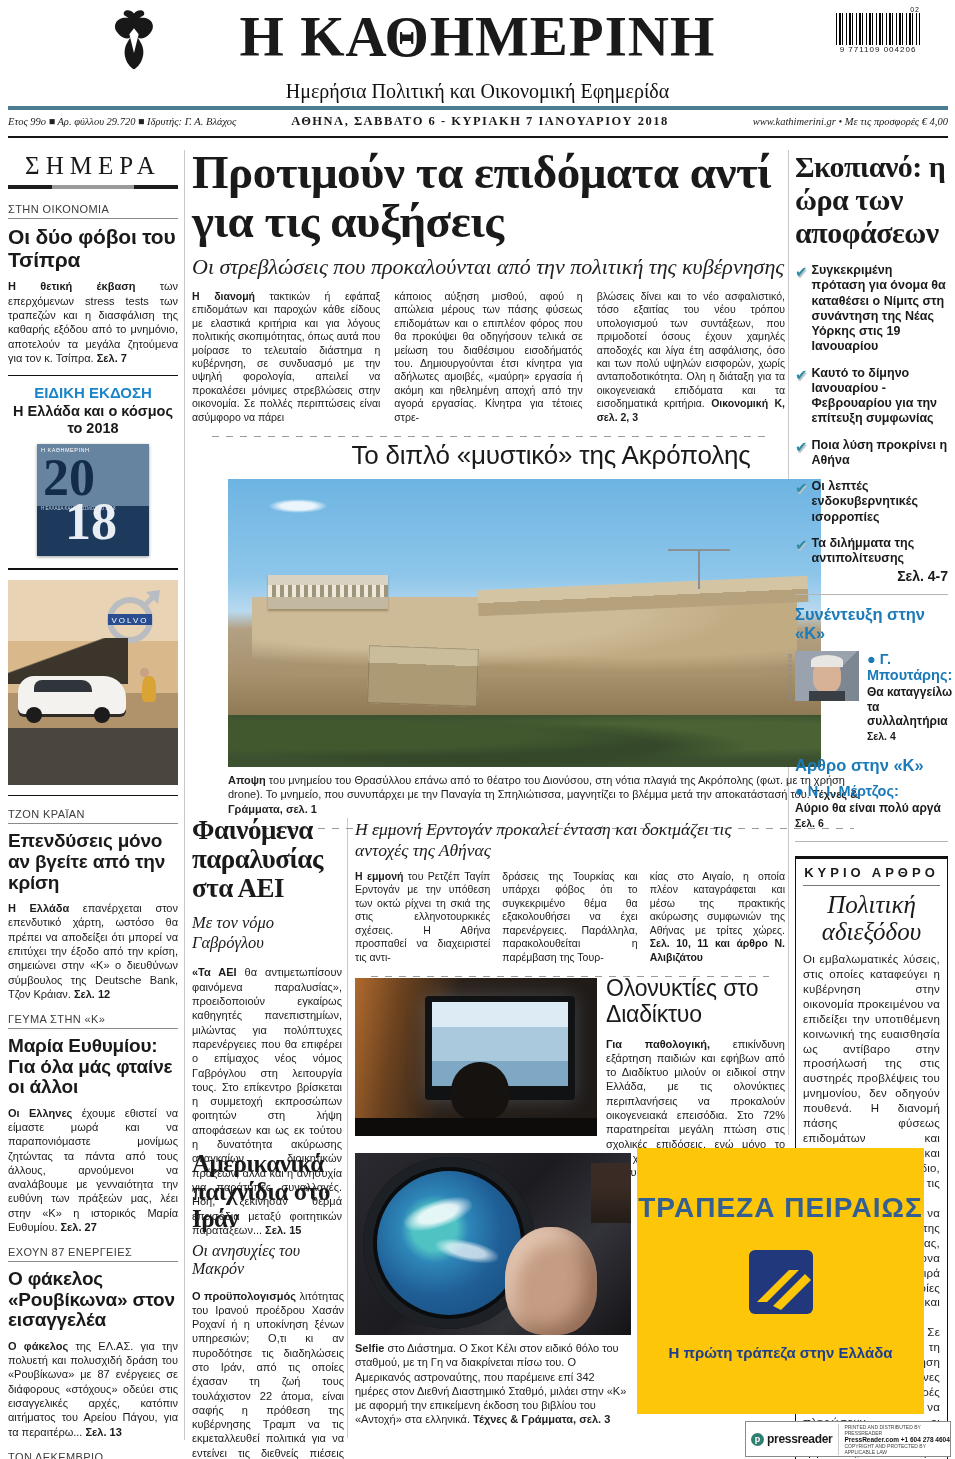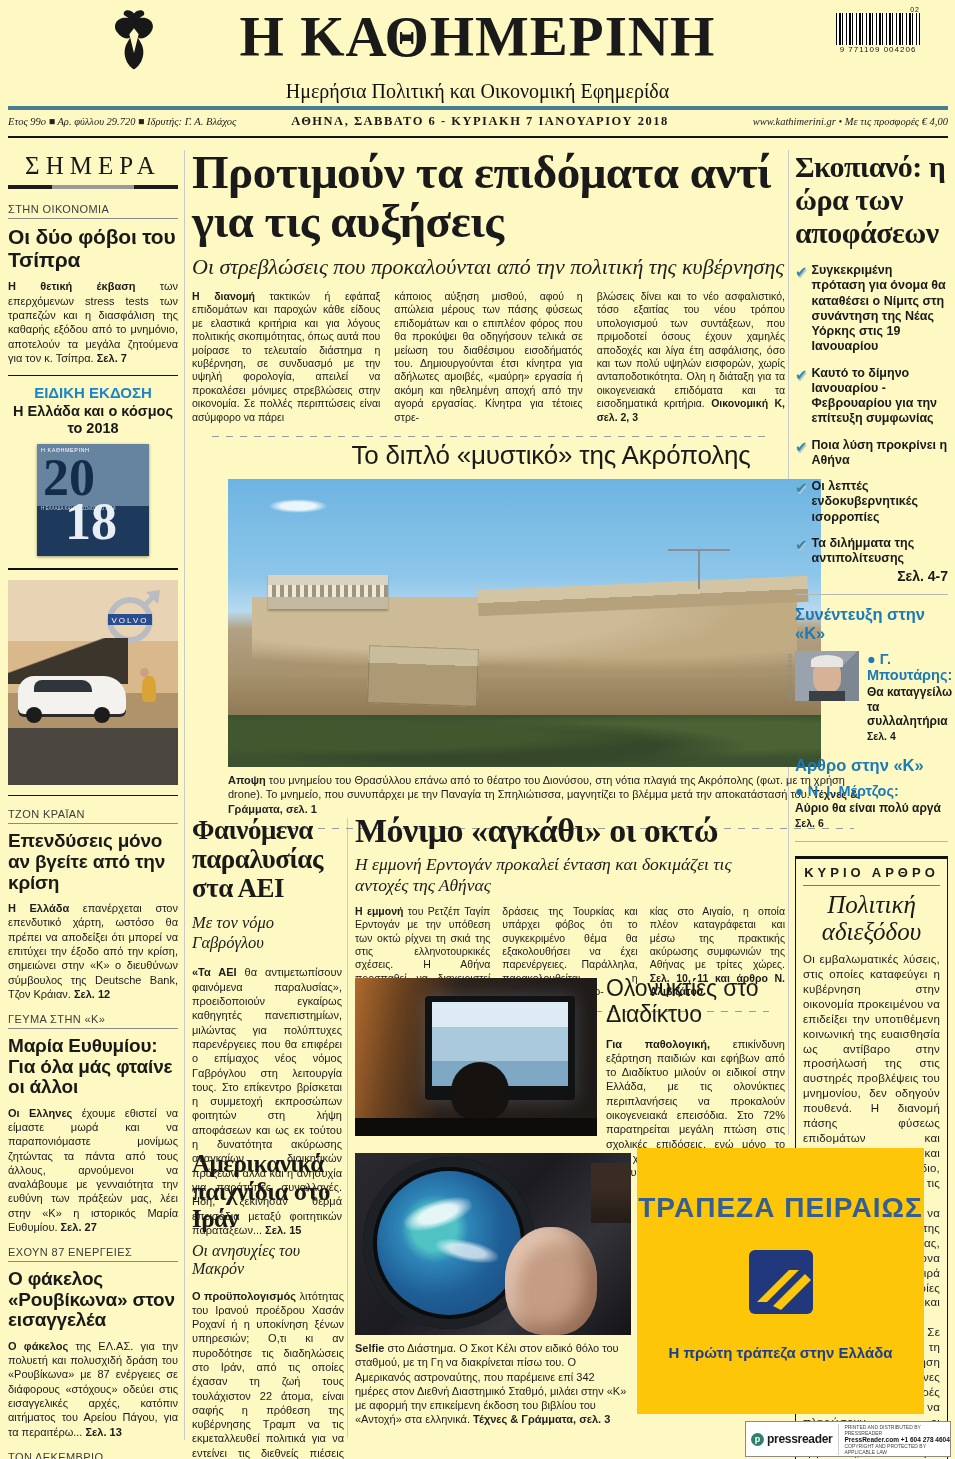--- a/index.html
+++ b/index.html
@@ -1,16 +1,16 @@
 <!DOCTYPE html>
 <html lang="el"><head>
 <meta charset="utf-8">
 <style>
   html,body{margin:0;padding:0;background:#e9e9e9;}
-  #page{position:relative;width:955px;height:1459px;background:#fef9c3;margin:0 auto;
+  #page{position:relative;width:955px;height:1459px;background:#ffffff;margin:0 auto;
         font-family:"Liberation Sans","DejaVu Sans",sans-serif;color:#1a1a1a;overflow:hidden;}
   .serif{font-family:"Liberation Serif","DejaVu Serif",serif;}
   .abs{position:absolute;}
   .just{text-align:justify;}
   .hairline-v{position:absolute;width:1px;background:#c9c9c9;}
   .dash-rule{height:1px;background:repeating-linear-gradient(90deg,#9a9a9a 0 7px,transparent 7px 14px);}
   .gray-rule{height:1px;background:#b5b5b5;}
   .black-rule{height:2px;background:#111;}
   .kicker{font-size:11px;letter-spacing:.4px;color:#3c3c3c;border-bottom:1px solid #8a8a8a;padding-bottom:3px;margin-bottom:7px;}
   .side-headline{font-size:19px;font-weight:bold;line-height:1.08;margin:0 0 8px 0;letter-spacing:-.2px;}
@@ -218,21 +218,20 @@
     </div>
   </div>
 
   <div class="abs" style="left:192px;top:816px;width:150px;">
     <div class="serif bold" style="font-size:27px;line-height:1.08;letter-spacing:-.5px;">Φαινόμενα παραλυσίας στα ΑΕΙ</div>
     <div class="serif" style="font-style:italic;font-size:16.5px;margin:10px 0 12px 0;">Με τον νόμο Γαβρόγλου</div>
     <div class="just" style="font-size:11px;line-height:1.3;"><span class="bold">«Τα ΑΕΙ</span><span> θα αντιμετωπίσουν φαινόμενα παραλυσίας», προειδοποιούν εγκαίρως καθηγητές πανεπιστημίων, μιλώντας για πολύπτυχες παρενέργειες που θα επιφέρει ο επίμαχος νέος νόμος Γαβρόγλου στη λειτουργία τους. Στο επίκεντρο βρίσκεται η συμμετοχή εκπροσώπων φοιτητών στη λήψη αποφάσεων και ως εκ τούτου η δυνατότητα ακύρωσης αναγκαίων διοικητικών πράξεων, αλλά και η ανησυχία για παράτυπες συναλλαγές. Ηδη, ξεκίνησαν θερμά επεισόδια μεταξύ φοιτητικών παρατάξεων... </span><span class="bold">Σελ. 15</span></div>
   </div>
 
   <div class="abs" style="left:355px;top:814px;width:430px;">
-    <div class="serif bold" style="font-size:34px;line-height:1.02;letter-spacing:-.5px;">Μόνιμο «αγκάθι» οι οκτώ</div>
     <div class="serif" style="font-style:italic;font-size:17.5px;margin:5px 0 9px 0;">Η εμμονή Ερντογάν προκαλεί ένταση και δοκιμάζει τις αντοχές της Αθήνας</div>
     <div style="display:flex;gap:12px;">
       <div class="just" style="flex:1;font-size:10.5px;line-height:1.28;"><span class="bold">Η εμμονή</span><span> του Ρετζέπ Ταγίπ Ερντογάν με την υπόθεση των οκτώ ρίχνει τη σκιά της στις ελληνοτουρκικές σχέσεις. Η Αθήνα προσπαθεί να διαχειριστεί τις αντι-</span></div>
       <div class="just" style="flex:1;font-size:10.5px;line-height:1.28;"><span>δράσεις της Τουρκίας και υπάρχει φόβος ότι το συγκεκριμένο θέμα θα εξακολουθήσει να έχει παρενέργειες. Παράλληλα, παρακολουθείται η παρέμβαση της Τουρ-</span></div>
       <div class="just" style="flex:1;font-size:10.5px;line-height:1.28;"><span>κίας στο Αιγαίο, η οποία πλέον καταγράφεται και μέσω της πρακτικής ακύρωσης συμφωνιών της Αθήνας με τρίτες χώρες. </span><span class="bold">Σελ. 10, 11 και άρθρο Ν. Αλιβιζάτου</span></div>
     </div>
     <div class="dash-rule" style="margin:12px 16px 0 16px;"></div>
   </div>
 
   <div class="abs photo" style="left:355px;top:978px;width:242px;height:158px;background:linear-gradient(100deg,#b06a2e 0%,#6b421f 18%,#2b211a 40%,#1d1a18 100%);">

